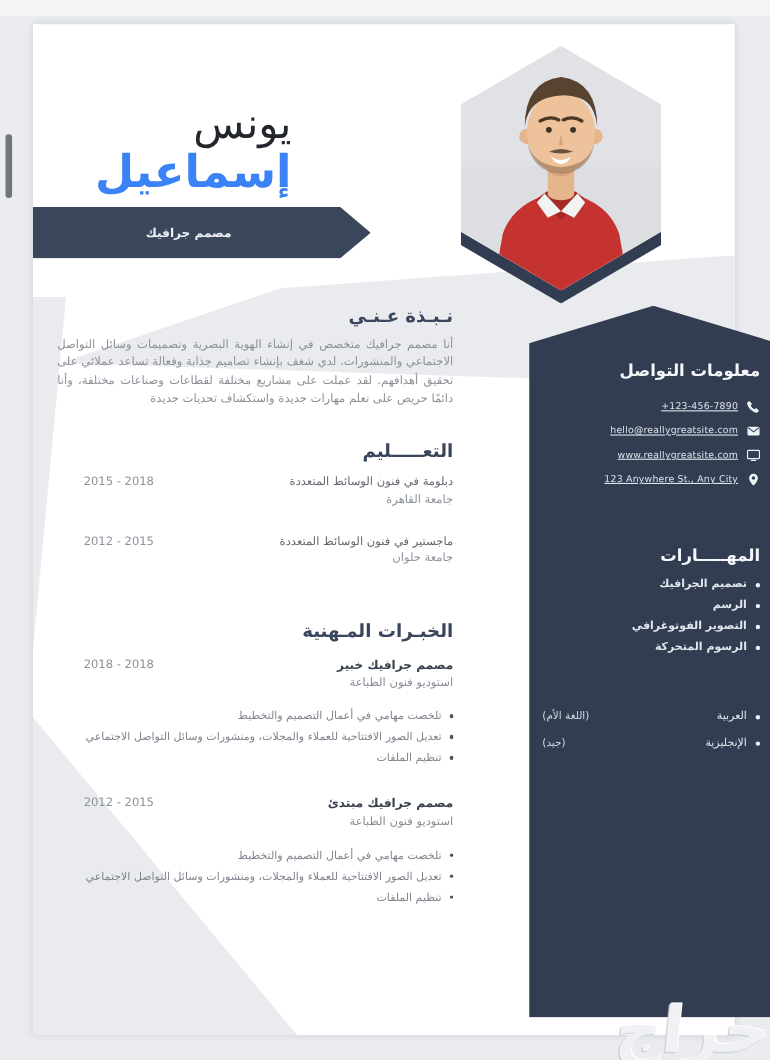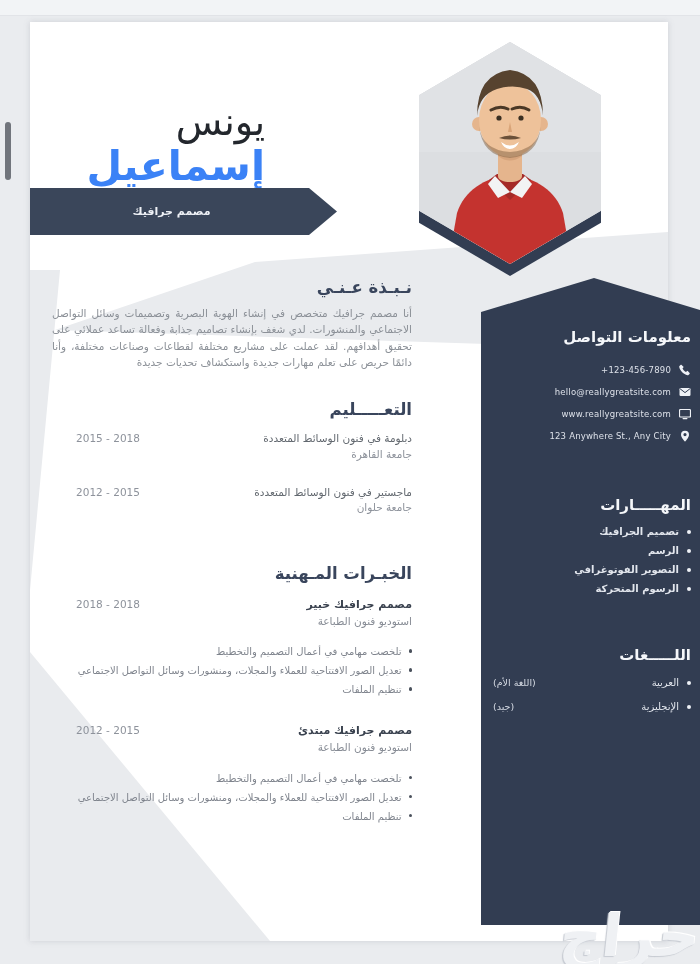--- a/index.html
+++ b/index.html
@@ -25,21 +25,21 @@
   .wedge-left-sliver {
     left:0; top:248px; width:30px; height:320px;
     clip-path:polygon(0 0, 100% 0, 0 100%);
   }
   .wedge-bottom {
     left:0; top:630px; width:240px; height:289px;
     clip-path:polygon(0 0, 100% 100%, 0 100%);
   }
 
   
-  .name-block { position:absolute; top:80px; right:403px; text-align:right; direction:rtl; white-space:nowrap; }
+  .name-block { position:absolute; top:70px; right:403px; text-align:right; direction:rtl; white-space:nowrap; }
   .first-name { font-size:38px; font-weight:500; color:#23272d; line-height:1.1; }
   .last-name  { font-size:41px; font-weight:700; color:#3b82f6; line-height:1.1; }
 
   .ribbon {
     position:absolute; left:0; top:166px; width:307px; height:47px;
     background:#3a465a;
     clip-path:polygon(0 0, calc(100% - 28px) 0, 100% 50%, calc(100% - 28px) 100%, 0 100%);
     display:flex; align-items:center; justify-content:center;
   }
   .ribbon span { font-size:11px; font-weight:600; color:#eef1f6; direction:rtl; padding-right:24px; }
@@ -58,21 +58,21 @@
   .hex-photo svg { display:block; }
 
   
   .sidebar {
     position:absolute; left:411px; top:256px; width:226px; height:647px;
     background:#323d52;
     clip-path:polygon(50% 0, 100% 34px, 100% 100%, 0 100%, 0 34px);
     direction:rtl; padding:50px 16px 0 12px; color:#dfe3ea;margin-left:40px;
   }
   .side-heading { font-size:15px; font-weight:700; color:#f5f7fa; text-align:right; letter-spacing:.3px; }
-  .contact-list { margin-top:18px; display:flex; flex-direction:column; gap:10px; }
+  .contact-list { margin-top:18px; display:flex; flex-direction:column; gap:10px;text-decoration:underline; }
   .contact-item { display:flex; align-items:center; gap:8px; direction:rtl; }
   .c-ic { width:12px; height:12px; flex:0 0 12px; display:flex; align-items:center; }
   .c-ic svg { width:12px; height:12px; }
   .c-txt { font-size:8.5px; color:#dde1e9; direction:ltr; letter-spacing:.2px; }
 
   .skills { margin-top:54px; }
   .dot-list { margin-top:12px; display:flex; flex-direction:column; gap:8px; }
   .dot-item { display:flex; align-items:center; gap:8px; direction:rtl; font-size:10px; color:#e2e6ed;font-weight:bold; }
   .wdot { width:4px; height:4px; border-radius:50%; background:#eef1f6; flex:0 0 4px; }
 
@@ -224,21 +224,20 @@
             <span>التصوير الفوتوغرافي</span>
           </div>
         <div class="dot-item">
             <span class="wdot"></span>
             <span>الرسوم المتحركة</span>
           </div>
       </div>
     </div>
 
     <div class="langs">
-      <div class="side-heading">اللـــــغات</div>
       <div class="lang-row">
         <span class="lang-name">
             <span class="wdot"></span>
             <span>العربية</span>
           </span>
         <span class="lang-level">(اللغة الأم)</span>
       </div>
       <div class="lang-row">
         <span class="lang-name">
             <span class="wdot"></span>

